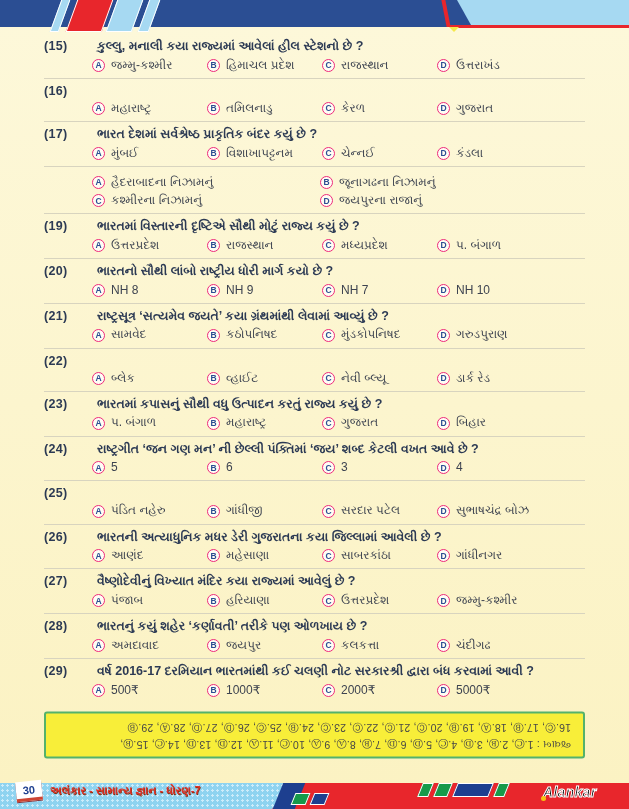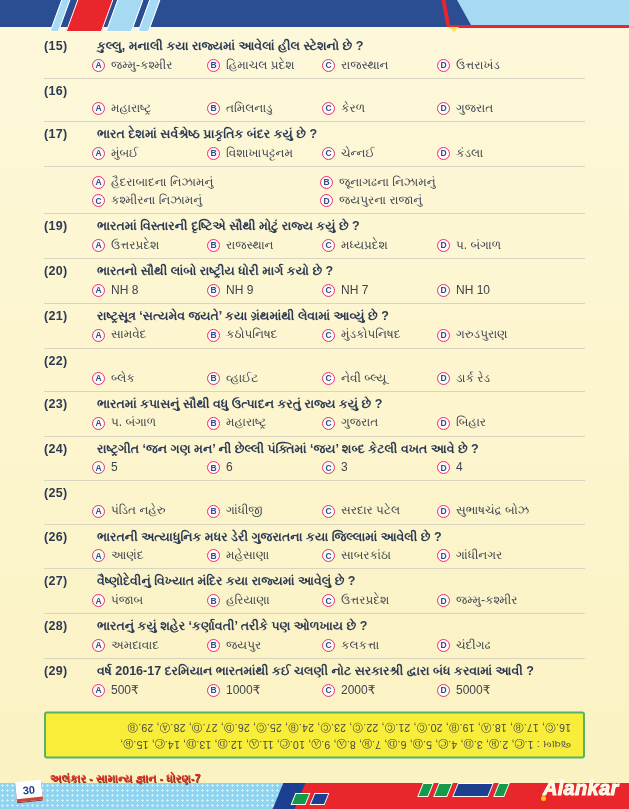--- a/index.html
+++ b/index.html
@@ -43,31 +43,31 @@
 
   
   .footer-band{position:absolute;bottom:0;left:0;width:629px;height:26px;background:#e8262c;}
   .footer-blue{position:absolute;bottom:0;left:0;width:310px;height:26px;background:#8ed3f0;
     background-image:radial-gradient(#cdecfa 30%,rgba(0,0,0,0) 34%);background-size:5px 5px;
     clip-path:polygon(0 0,302px 0,272px 100%,0 100%);}
   .footer-navy{position:absolute;bottom:0;left:278px;width:22px;height:26px;background:#1d3f8f;transform:skewX(-22deg);}
   .page-badge{position:absolute;bottom:8px;left:16px;width:26px;height:17px;background:#fff;
     transform:rotate(-6deg);border-bottom:3px solid #c43; box-shadow:0 1px 0 #88333a;
     display:flex;align-items:center;justify-content:center;font-weight:bold;font-size:11px;color:#1d3f8f;}
-  .footer-title{position:absolute;bottom:24px;left:50px;font-size:11px;font-weight:bold;color:#e23128;
+  .footer-title{position:absolute;bottom:12px;left:50px;font-size:11px;font-weight:bold;color:#e23128;
     text-shadow:.6px .6px 0 #83320f;white-space:nowrap;}
   .fstripe{position:absolute;transform:skewX(-22deg);border:1px solid #fff;}
   .fs-a{bottom:4px;left:293px;width:13px;height:10px;background:#169a4a;}
   .fs-b{bottom:4px;left:312px;width:13px;height:10px;background:#1d3f8f;}
   .fs-c{bottom:12px;left:420px;width:9px;height:12px;background:#169a4a;}
   .fs-d{bottom:12px;left:436px;width:12px;height:12px;background:#169a4a;}
   .fs-e{bottom:12px;left:455px;width:34px;height:12px;background:#1d3f8f;}
   .fs-f{bottom:12px;left:496px;width:9px;height:12px;background:#169a4a;}
-  .logo{position:absolute;bottom:9px;left:543px;font-size:20px;font-weight:bold;font-style:italic;
-    color:#fef9c3;-webkit-text-stroke:1px #fff;letter-spacing:.3px;}
+  .logo{position:absolute;bottom:9px;left:543px;font-size:14px;font-weight:bold;font-style:italic;
+    color:#000000;-webkit-text-stroke:1px #fff;letter-spacing:.3px;}
   .logo-dot{position:absolute;left:-2px;bottom:-1px;width:5px;height:5px;border-radius:50%;background:#f6c410;}
 </style>
 </head>
 <body>
 
 <div class="page">
 
   <div class="header-band">
     <div class="hstripe hs1"></div>
     <div class="hstripe hs2"></div>

